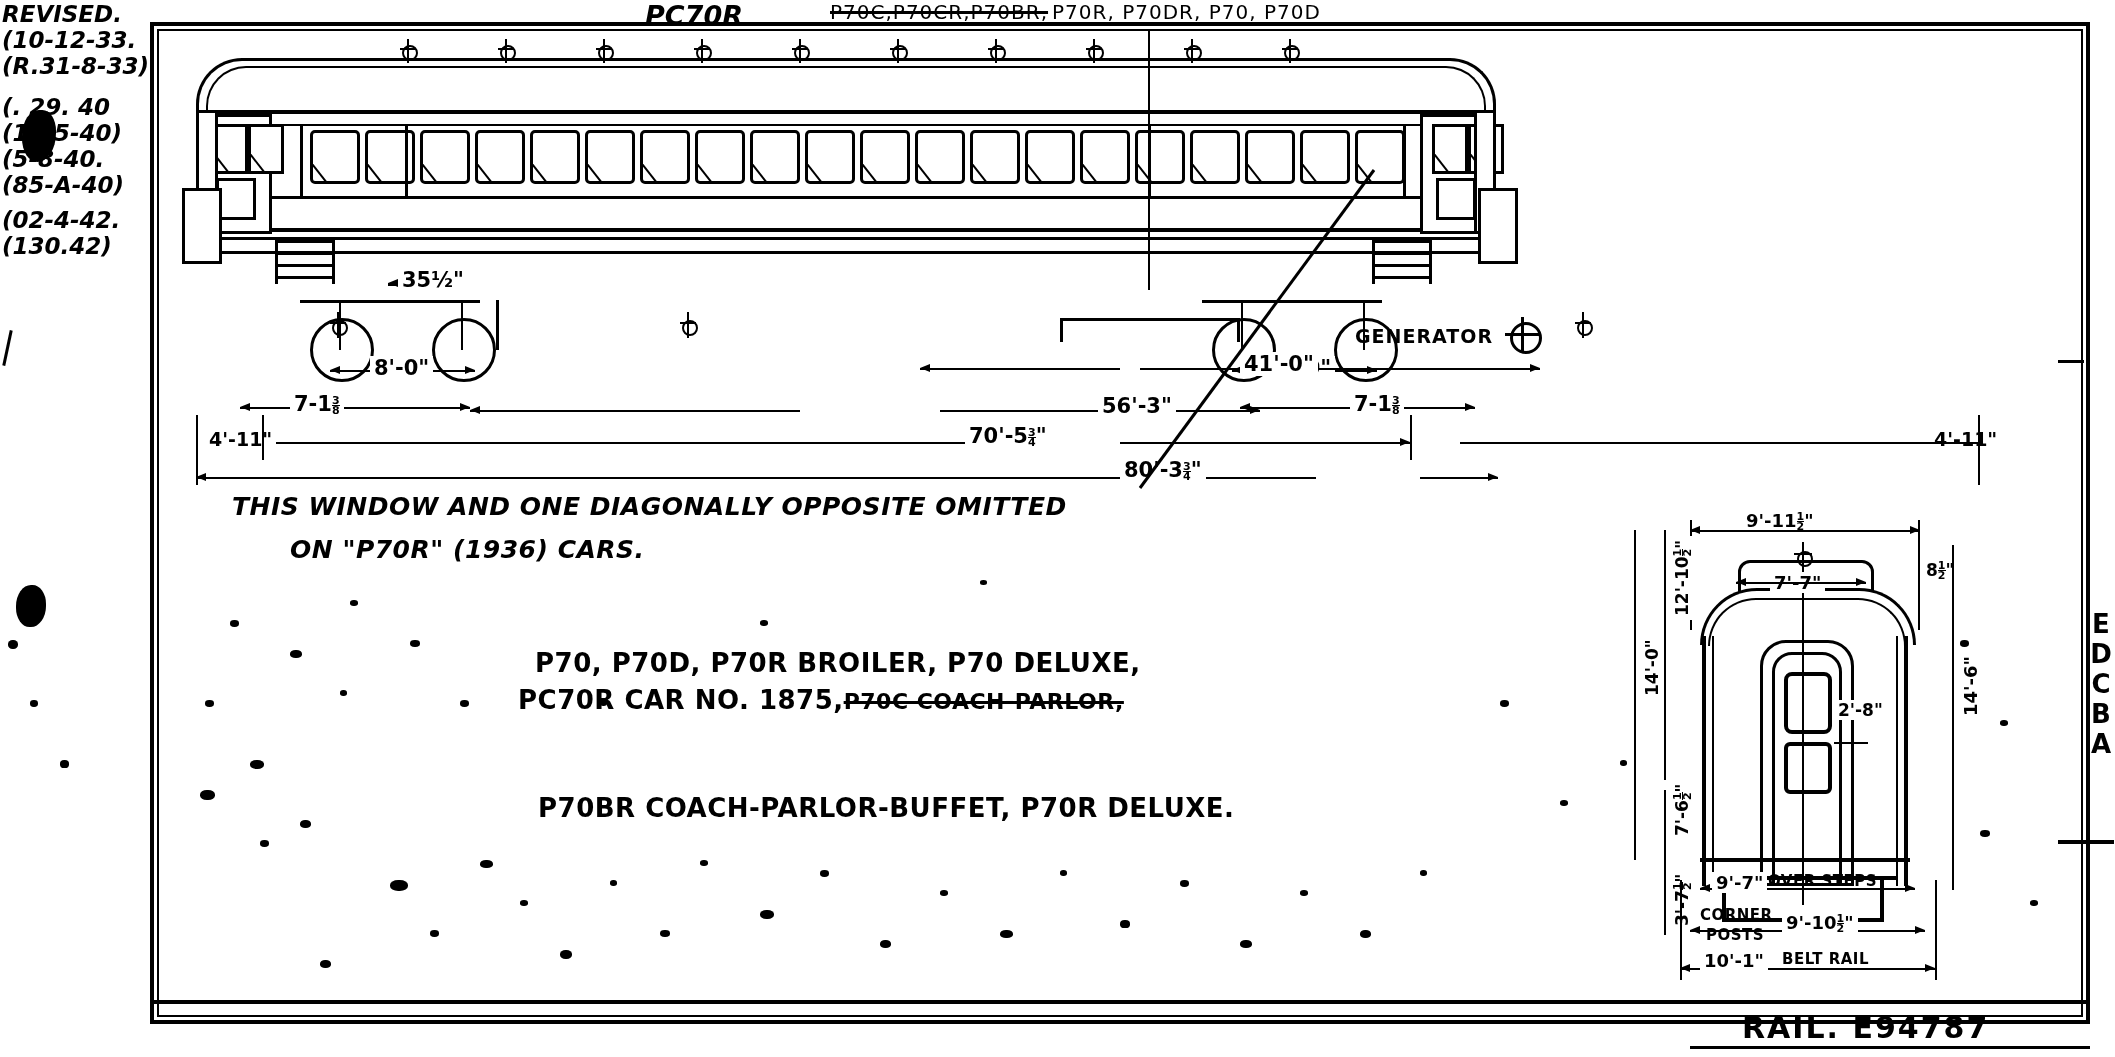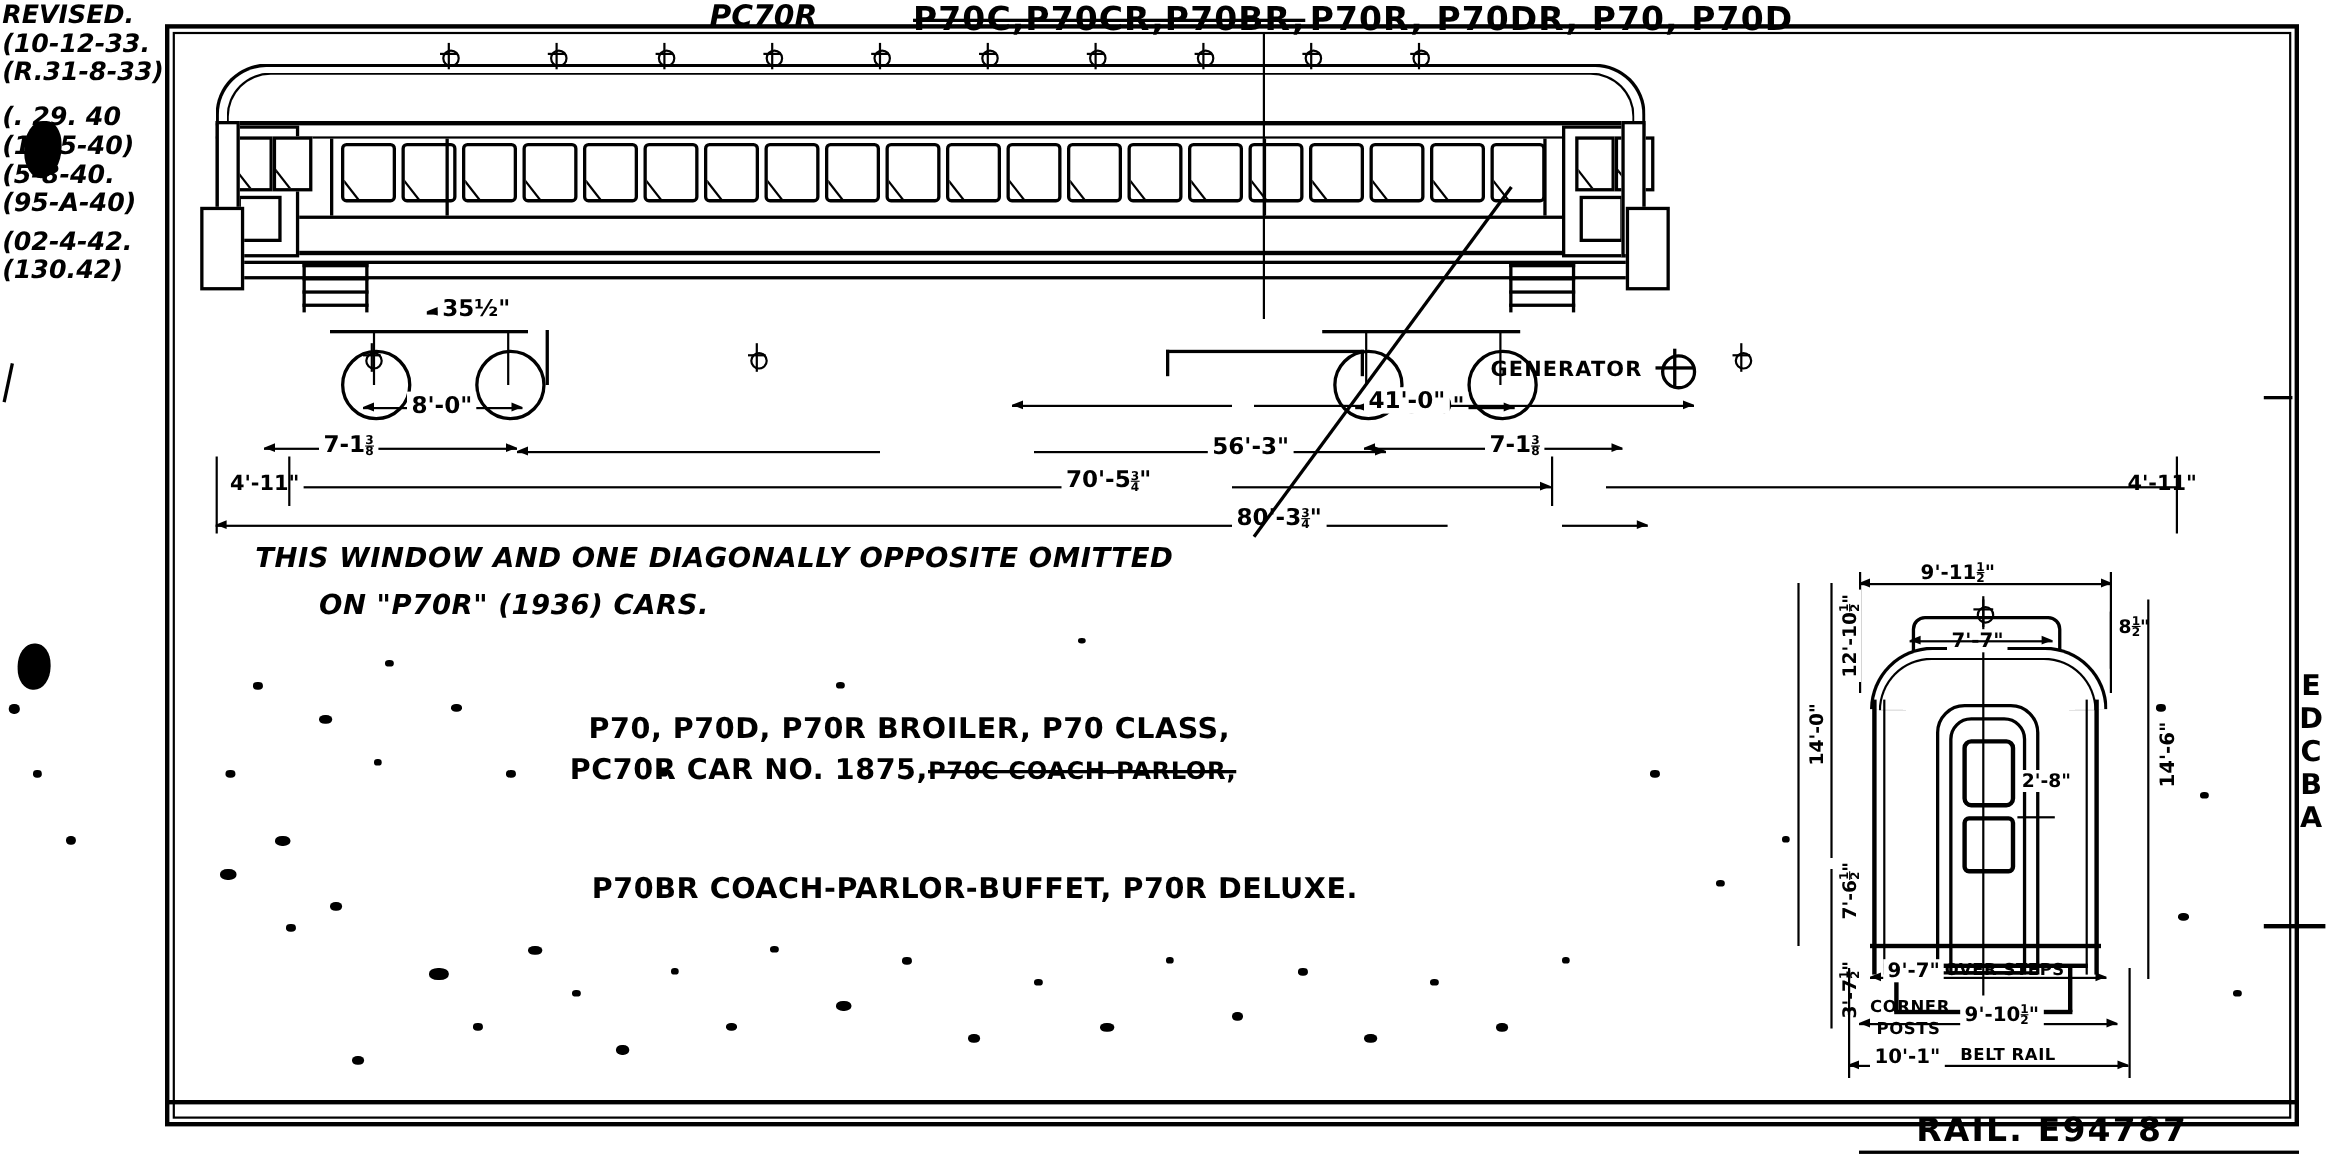--- a/index.html
+++ b/index.html
@@ -63,21 +63,21 @@
   
   .speck{position:absolute;background:#000;border-radius:45%;}
 
   
   .revblock{left:2px;top:2px;width:160px;line-height:1.12;}
   .revblock div{font-family:"DejaVu Sans",sans-serif;font-weight:bold;font-style:italic;font-size:23px;white-space:nowrap;}
   .titlebig{font-family:"DejaVu Sans",sans-serif;font-weight:bold;font-size:31px;letter-spacing:1.5px;white-space:nowrap;}
   .titlemed{font-family:"DejaVu Sans",sans-serif;font-weight:bold;font-size:26px;letter-spacing:.5px;white-space:nowrap;}
   .noteline{font-family:"DejaVu Sans",sans-serif;font-weight:bold;font-style:italic;font-size:25px;letter-spacing:.5px;white-space:nowrap;}
   .hdr{font-family:"DejaVu Sans",sans-serif;font-weight:bold;font-style:italic;font-size:27px;white-space:nowrap;}
-  .hdr2{font-family:"DejaVu Sans",sans-serif;font-weight:bold;font-size:30px;white-space:nowrap;letter-spacing:1px;}
+  .hdr2{font-family:"DejaVu Sans",sans-serif;font-weight:normal;font-size:20px;white-space:nowrap;letter-spacing:1px;}
   .tracno{font-family:"DejaVu Sans",sans-serif;font-weight:bold;font-size:30px;letter-spacing:2px;}
   .edgeltr{font-family:"DejaVu Sans",sans-serif;font-weight:bold;font-size:26px;line-height:1.15;}
   .smalllbl{font-family:"DejaVu Sans",sans-serif;font-weight:bold;font-size:15px;letter-spacing:.5px;white-space:nowrap;}
   .genlbl{font-family:"DejaVu Sans",sans-serif;font-weight:bold;font-size:19px;letter-spacing:1px;}
 </style>
 </head>
 <body>
 
 <div id="sheet">
 
@@ -87,21 +87,21 @@
   <div class="abs botline2"></div>
 
   <div class="abs revblock">
     <div>REVISED.</div>
     <div>(10-12-33.</div>
     <div>(R.31-8-33)</div>
     <div style="height:16px"></div>
     <div>(. 29. 40</div>
     <div>(10-5-40)</div>
     <div>(5-8-40.</div>
-    <div>(95-A-40)</div>
+    <div>(85-A-40)</div>
     <div style="height:10px"></div>
     <div>(02-4-42.</div>
     <div>(130.42)</div>
   </div>
 
   <div class="abs speck" style="left:22px;top:110px;width:34px;height:52px;border-radius:50% 40% 55% 45%;"></div>
   <div class="abs speck" style="left:16px;top:585px;width:30px;height:42px;border-radius:50% 45% 50% 45%;"></div>
   <div class="abs speck" style="left:8px;top:640px;width:10px;height:9px;"></div>
   <div class="abs speck" style="left:30px;top:700px;width:8px;height:7px;"></div>
   <div class="abs speck" style="left:60px;top:760px;width:9px;height:8px;"></div>
@@ -321,21 +321,21 @@
     <div class="abs dimv" style="left:1410px;top:415px;height:45px;"></div>
   </div>
 
   <svg class="abs" style="left:1140px;top:200px;width:420px;height:320px;overflow:visible;">
     <line x1="234" y1="-30" x2="0" y2="288" stroke="#000" stroke-width="3"></line>
   </svg>
 
   <div class="abs noteline" style="left:232px;top:492px;">THIS WINDOW AND ONE DIAGONALLY OPPOSITE OMITTED</div>
   <div class="abs noteline" style="left:290px;top:535px;">ON "P70R" (1936) CARS.</div>
 
-  <div class="abs titlemed" style="left:535px;top:648px;">P70, P70D, P70R BROILER, P70 CLASS,</div>
+  <div class="abs titlemed" style="left:535px;top:648px;">P70, P70D, P70R BROILER, P70 DELUXE,</div>
   <div class="abs" style="left:518px;top:685px;">
     <span class="titlemed">PC70R CAR NO. 1875,</span><span class="titlemed strike" style="font-size:22px;">P70C COACH-PARLOR,</span>
   </div>
   <div class="abs titlemed" style="left:538px;top:793px;">P70BR COACH-PARLOR-BUFFET, P70R DELUXE.</div>
 
   <div>
 
     <div class="abs" style="left:1738px;top:560px;width:130px;height:44px;border:3px solid #000;background:#fff;border-top-left-radius:12px;border-top-right-radius:12px;"></div>
 
     <div class="abs" style="left:1700px;top:588px;width:210px;height:54px;border:3px solid #000;border-bottom:none;border-top-left-radius:80px;border-top-right-radius:80px;background:#fff;"></div>

